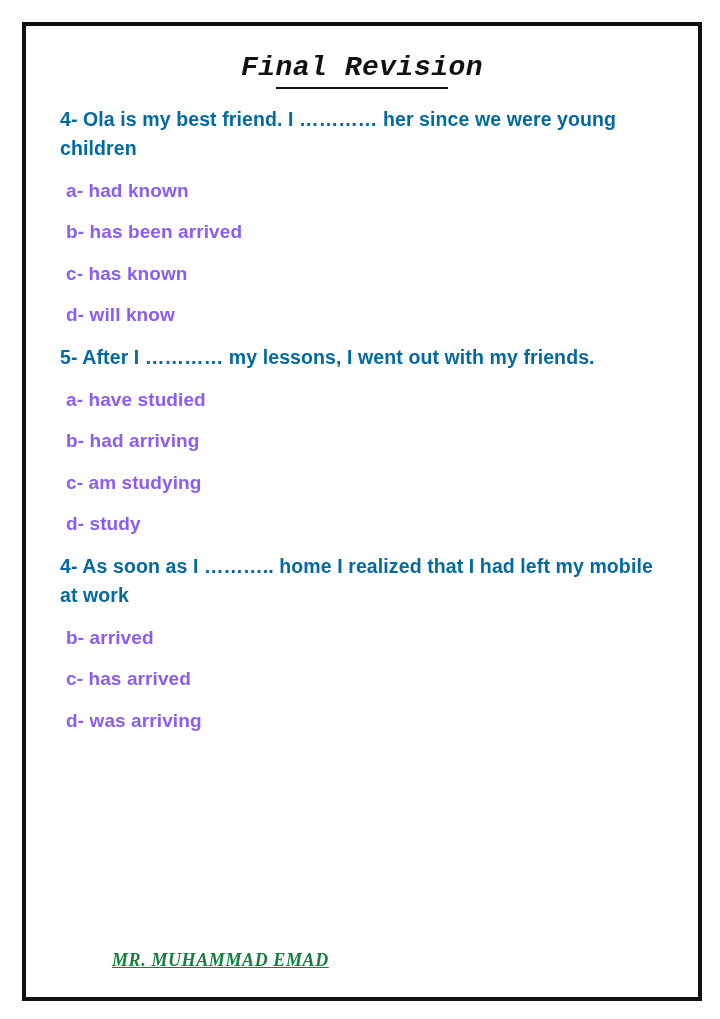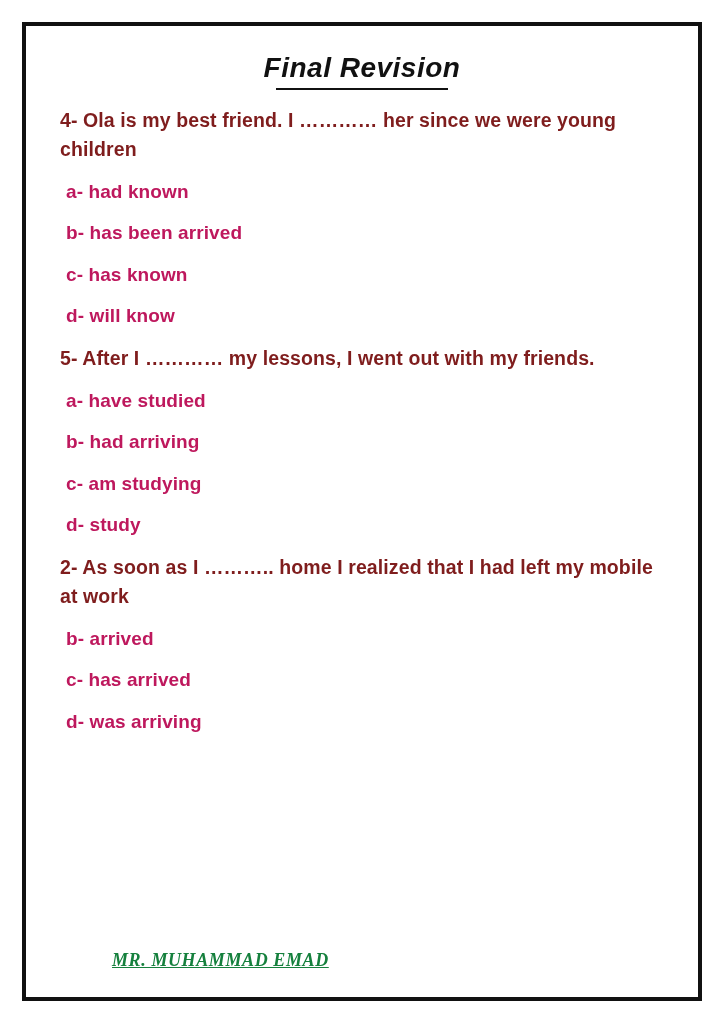--- a/index.html
+++ b/index.html
@@ -25,49 +25,49 @@
     position: relative;
     width: 100%;
     height: 100%;
     box-sizing: border-box;
     border: 4px solid #111111;
     background: #ffffff;
     padding: 18px 34px 10px 34px;
   }
   .doc-title {
     text-align: center;
-    font-family: Liberation Sans, sans-serif;
+    font-family: Liberation Mono, monospace;
     font-style: italic;
     font-weight: 700;
     font-size: 28px;
     color: #111111;
     letter-spacing: 0.5px;
     margin: 8px 0 4px 0;
   }
   .title-rule {
     width: 172px;
     height: 2px;
     background: #111111;
     margin: 0 auto 16px auto;
   }
   .q-block {
     margin-bottom: 2px;
   }
   .q-stem {
     font-size: 19.5px;
     font-weight: 700;
-    color: #7f1d1d;
+    color: #0369a1;
     line-height: 1.48;
     margin: 14px 0 6px 0;
     letter-spacing: 0.1px;
   }
   .q-choice {
     font-size: 19px;
     font-weight: 700;
-    color: #be185d;
+    color: #8b5cf6;
     line-height: 1.45;
     margin: 14px 0 14px 6px;
     letter-spacing: 0.1px;
   }
   .signature {
     position: absolute;
     left: 86px;
     bottom: 26px;
     font-family: "Liberation Serif", serif;
     font-style: italic;
@@ -97,21 +97,21 @@
 
     <div class="q-block">
       <div class="q-stem">5- After I ………… my lessons, I went out  with my friends.</div>
       <div class="q-choice">a- have studied</div>
       <div class="q-choice">b- had arriving</div>
       <div class="q-choice">c- am studying</div>
       <div class="q-choice">d- study</div>
     </div>
 
     <div class="q-block">
-      <div class="q-stem">2- As soon as I ……….. home I realized that I had left my mobile at work</div>
+      <div class="q-stem">4- As soon as I ……….. home I realized that I had left my mobile at work</div>
       <div class="q-choice">b- arrived</div>
       <div class="q-choice">c- has arrived</div>
       <div class="q-choice">d- was arriving</div>
     </div>
 
     <div class="signature">MR. MUHAMMAD EMAD</div>
 
   </div>
 </div>
 

